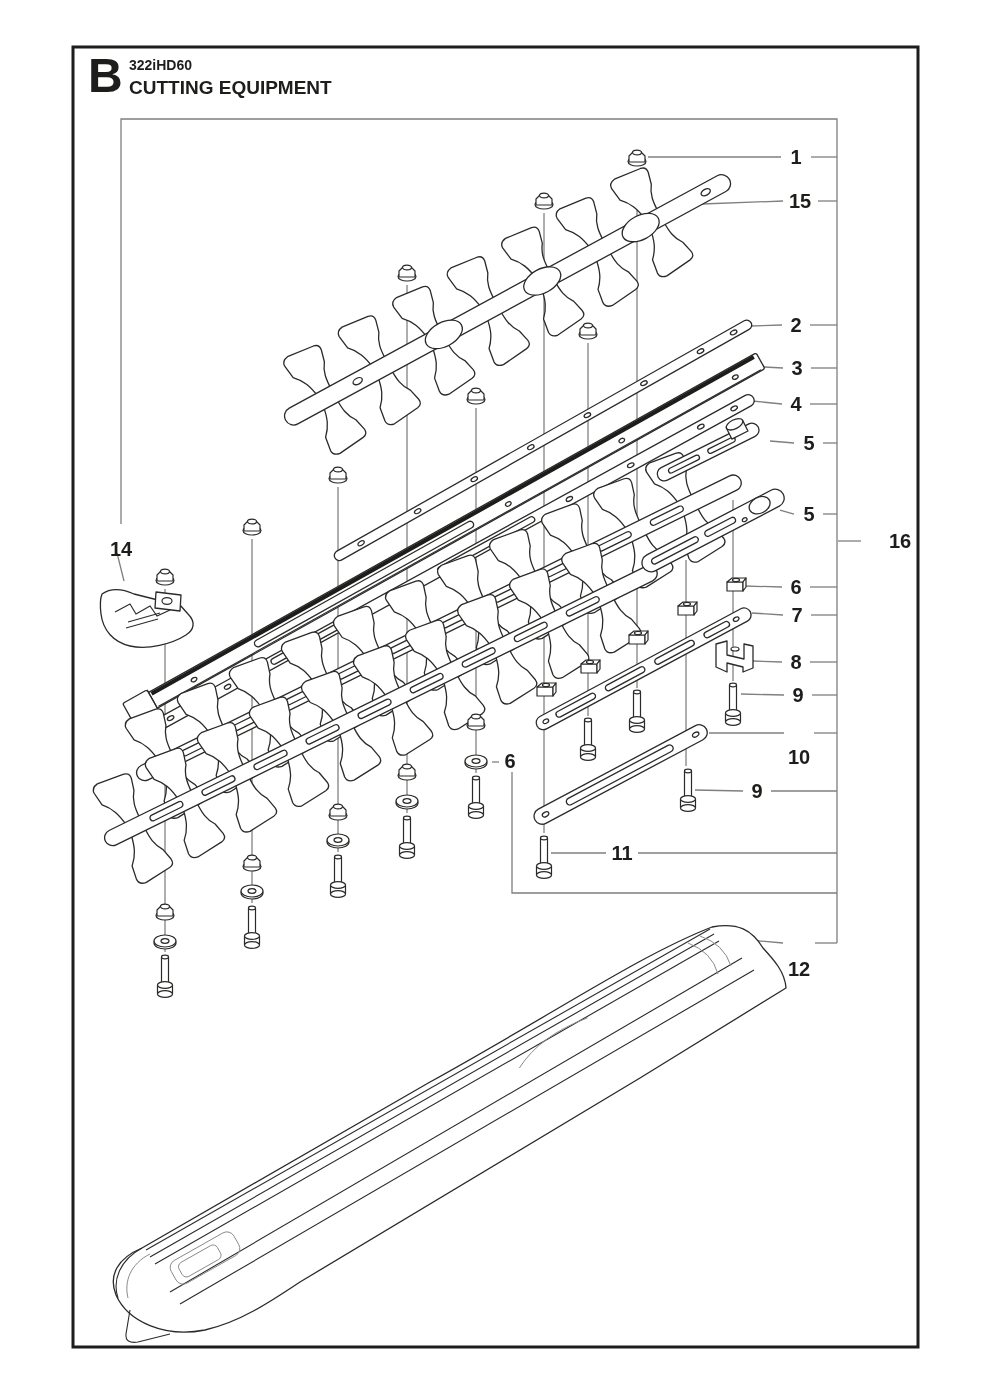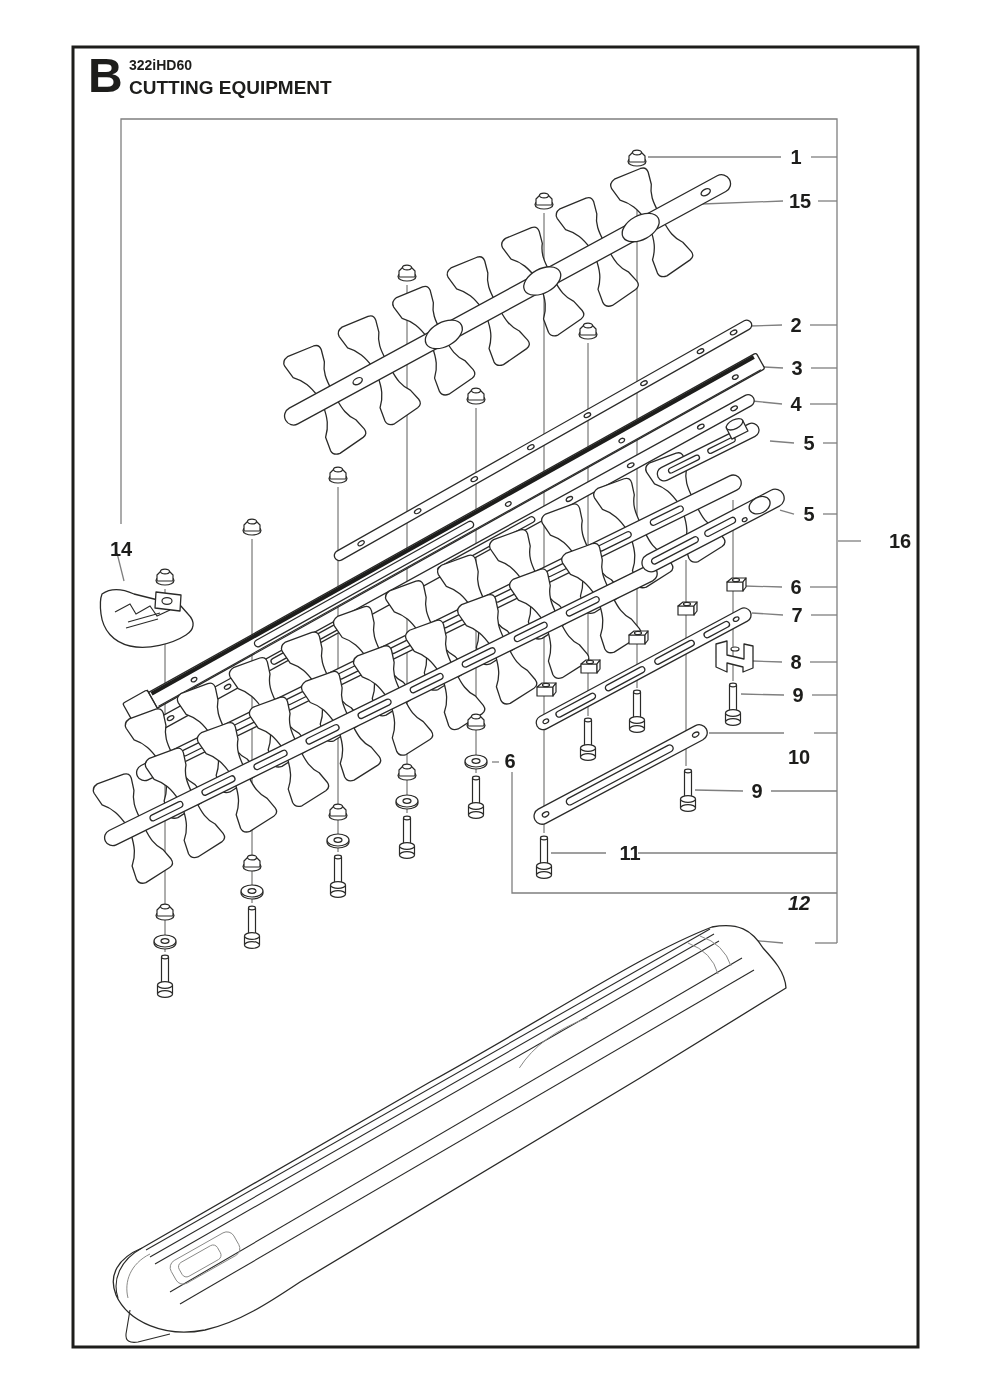--- a/index.html
+++ b/index.html
@@ -361,19 +361,19 @@
       <div class="callout" style="left: 796px; top: 404px;">4</div>
       <div class="callout" style="left: 809px; top: 443px;">5</div>
       <div class="callout" style="left: 809px; top: 514px;">5</div>
       <div class="callout" style="left: 884px; top: 541px; margin-left: 16px;">16</div>
       <div class="callout" style="left: 796px; top: 587px;">6</div>
       <div class="callout" style="left: 797px; top: 615px;">7</div>
       <div class="callout" style="left: 796px; top: 662px;">8</div>
       <div class="callout" style="left: 798px; top: 695px;">9</div>
       <div class="callout" style="left: 799px; top: 733px; margin-top: 24px;">10</div>
       <div class="callout" style="left: 757px; top: 791px;">9</div>
-      <div class="callout" style="left: 622px; top: 853px; margin-left: 8px;">11</div>
-      <div class="callout" style="left: 799px; top: 903px; font-style: italic;">12</div>
+      <div class="callout" style="left: 622px; top: 853px;">11</div>
+      <div class="callout" style="left: 799px; top: 969px;">12</div>
       <div class="callout" style="left: 510px; top: 761px;">6</div>
       <div class="callout" style="left: 121px; top: 541px; margin-top: 8px;">14</div>
     </div>
 
 </div>
 
 </body></html>

